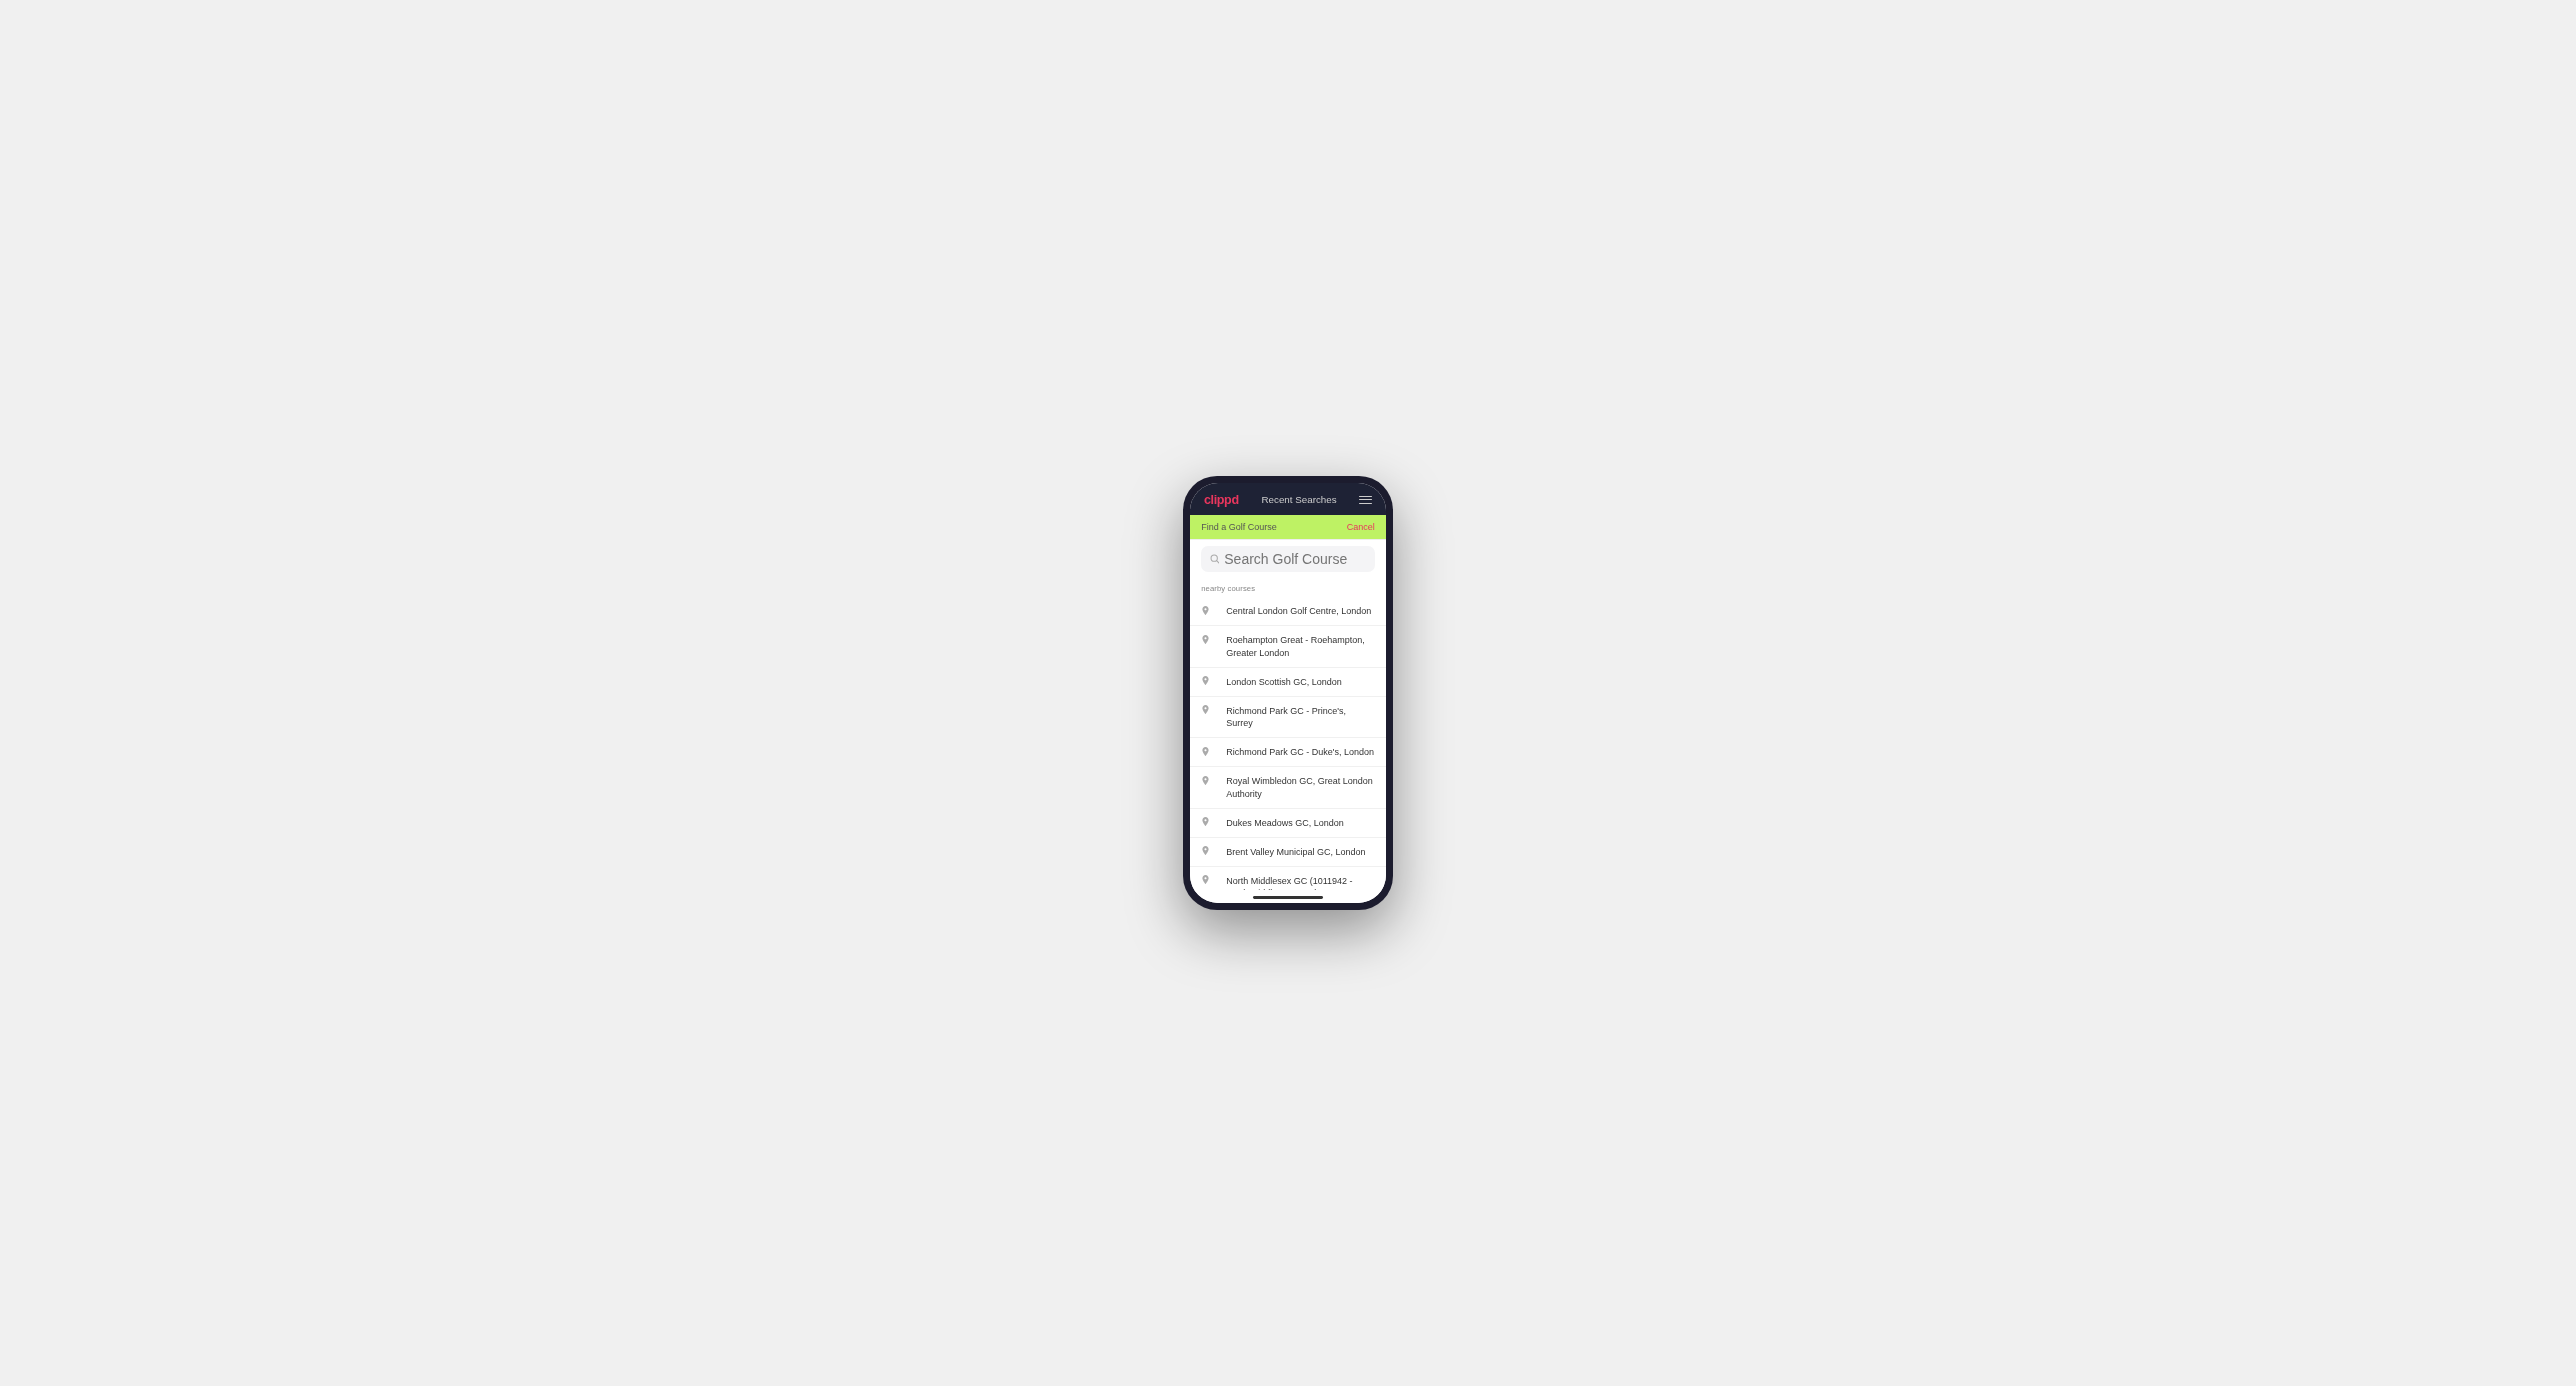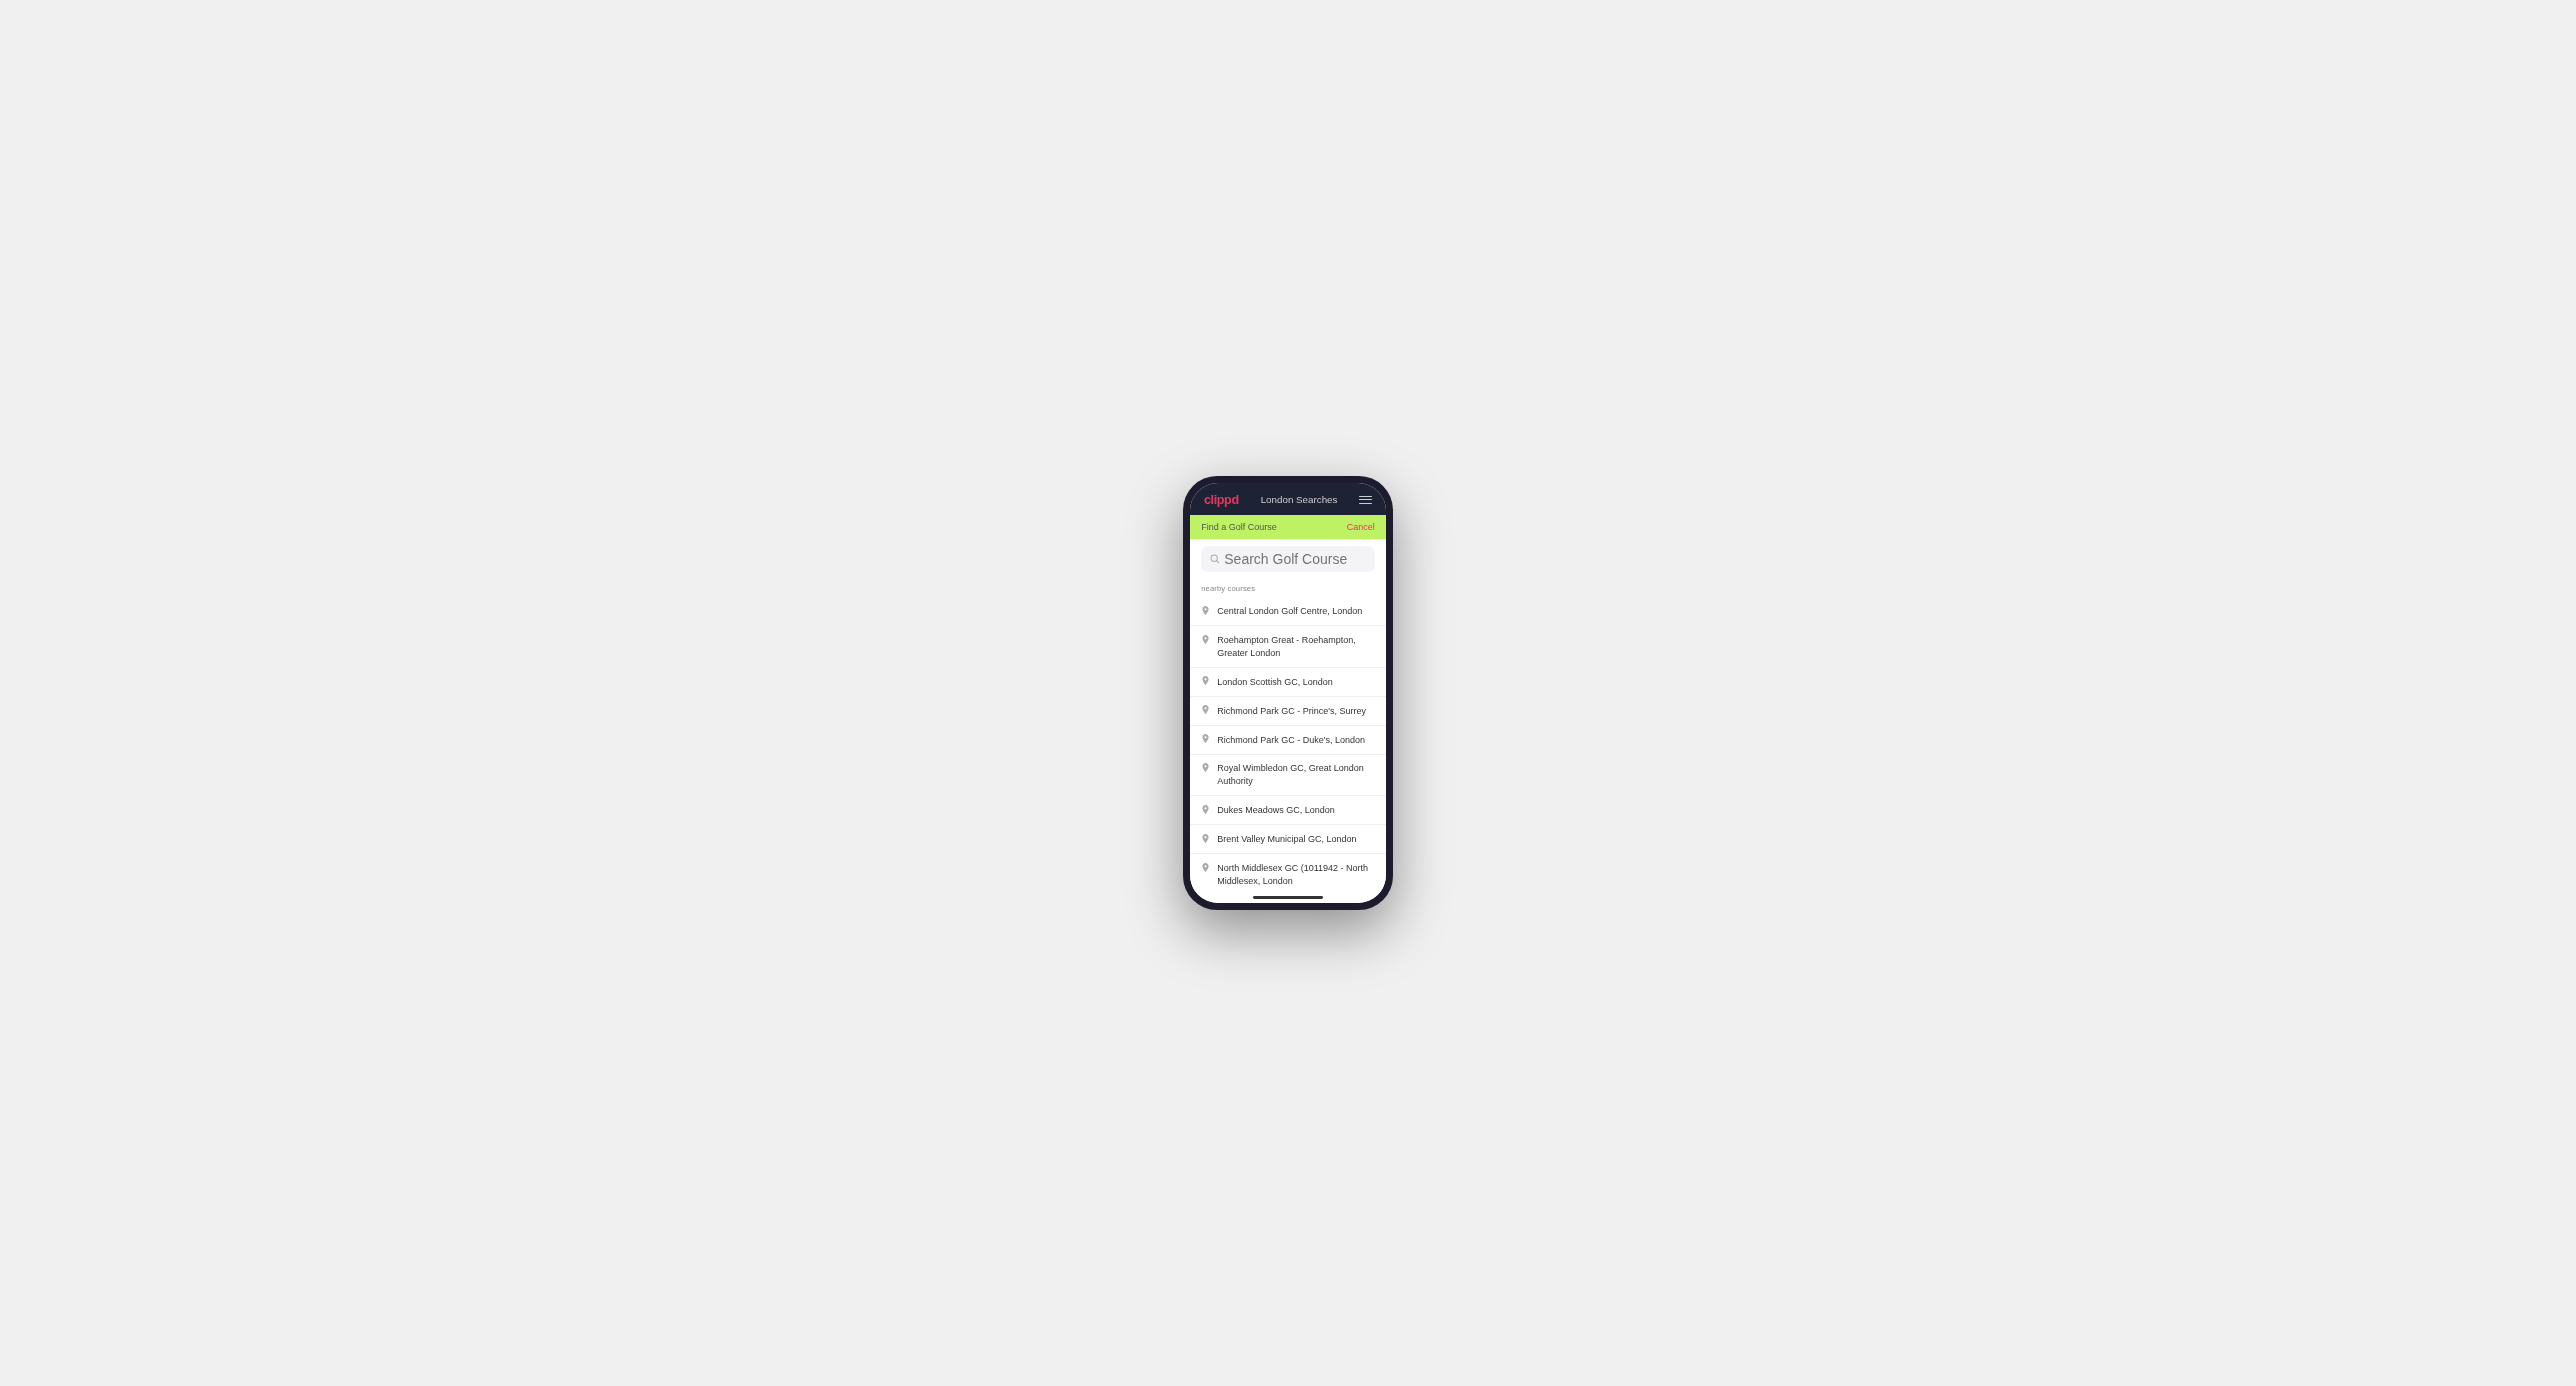--- a/index.html
+++ b/index.html
@@ -122,21 +122,21 @@
       font-weight: 500;
       text-transform: lowercase;
       letter-spacing: 0.1px;
     }
     .course-item {
       display: flex;
       align-items: flex-start;
       padding: 7.7px 11.2px;
       border-bottom: 0.7px solid #f0f0f0;
       cursor: pointer;
-      gap: 7px;
+      gap: 16px;
     }
     .pin-icon {
       flex-shrink: 0;
       margin-top: 0.7px;
     }
     .course-name {
       font-size: 9px;
       color: #333;
       line-height: 1.4;
     }
@@ -156,21 +156,21 @@
     }
   </style>
 </head>
 <body>
 
 <div class="phone-outer">
   <div class="phone-inner">
 
     <div class="phone-header-bar">
       <span class="logo">clippd</span>
-      <span class="header-title">London Searches</span>
+      <span class="header-title">Recent Searches</span>
       <div class="hamburger-icon">
         <span></span>
         <span></span>
         <span></span>
       </div>
     </div>
 
     <div class="find-row">
       <span class="find-label">Find a Golf Course</span>
       <button class="cancel-btn">Cancel</button>

